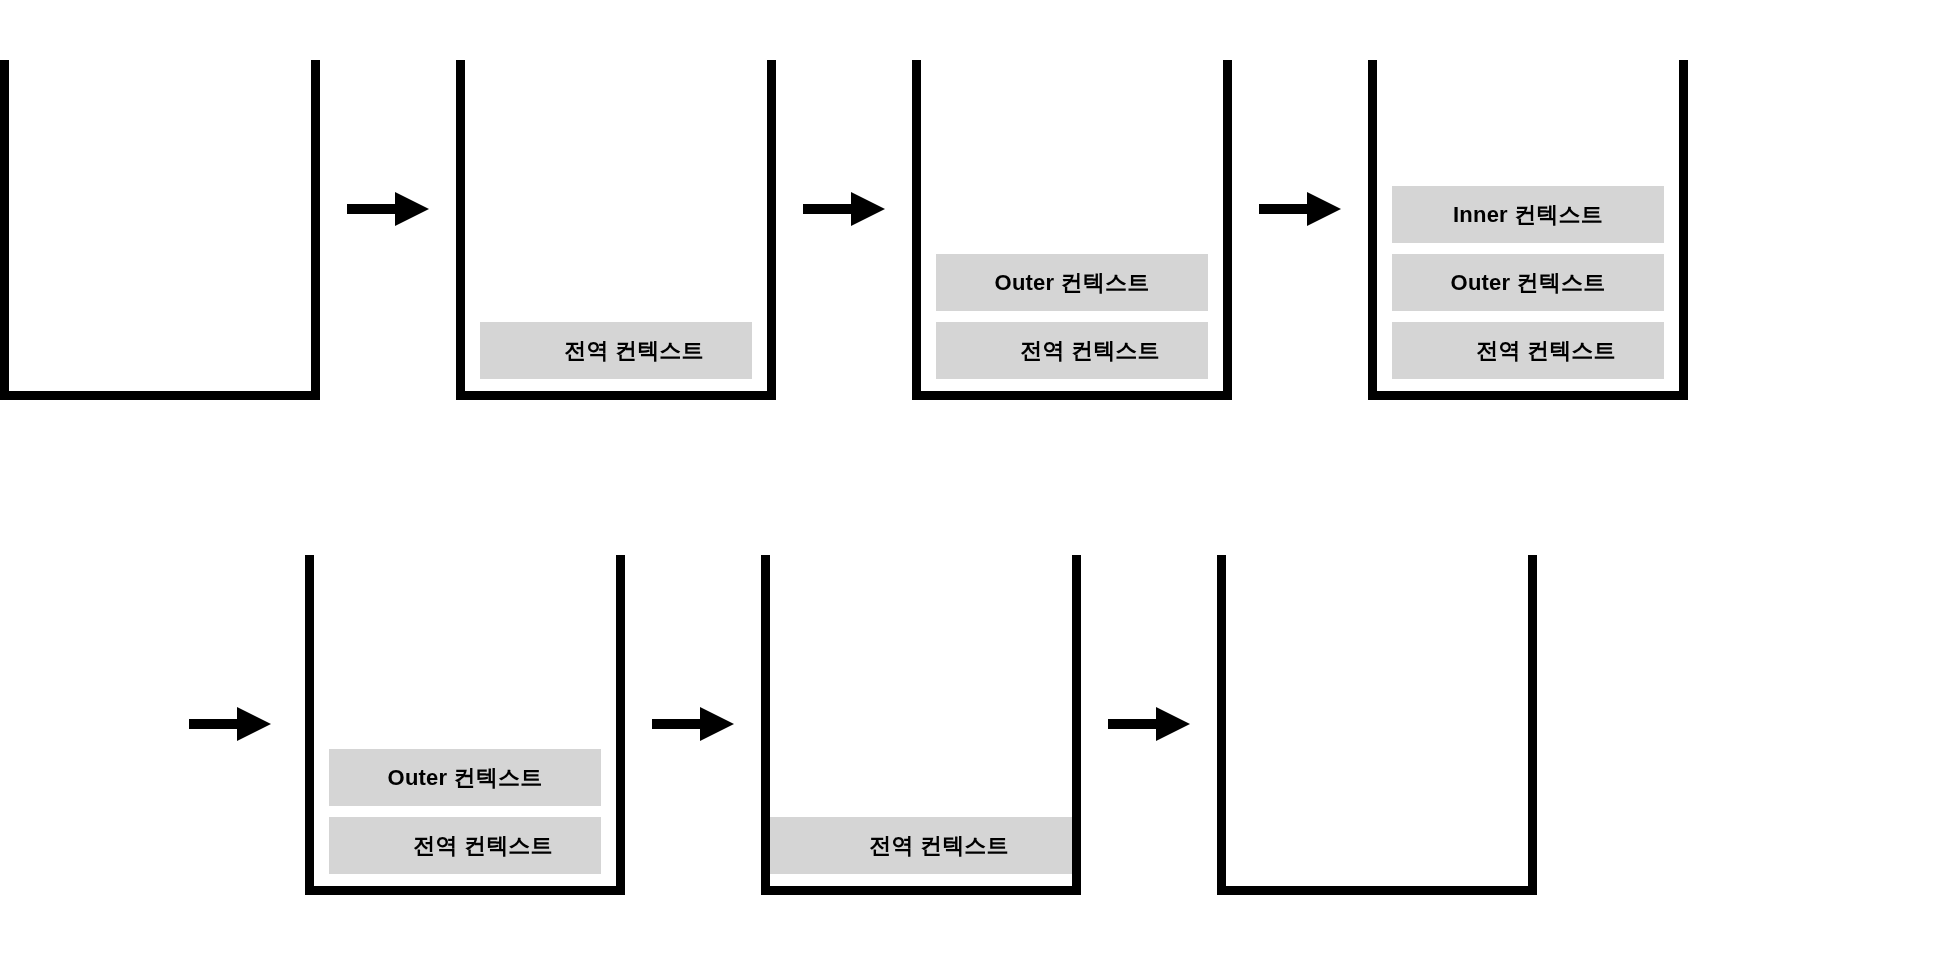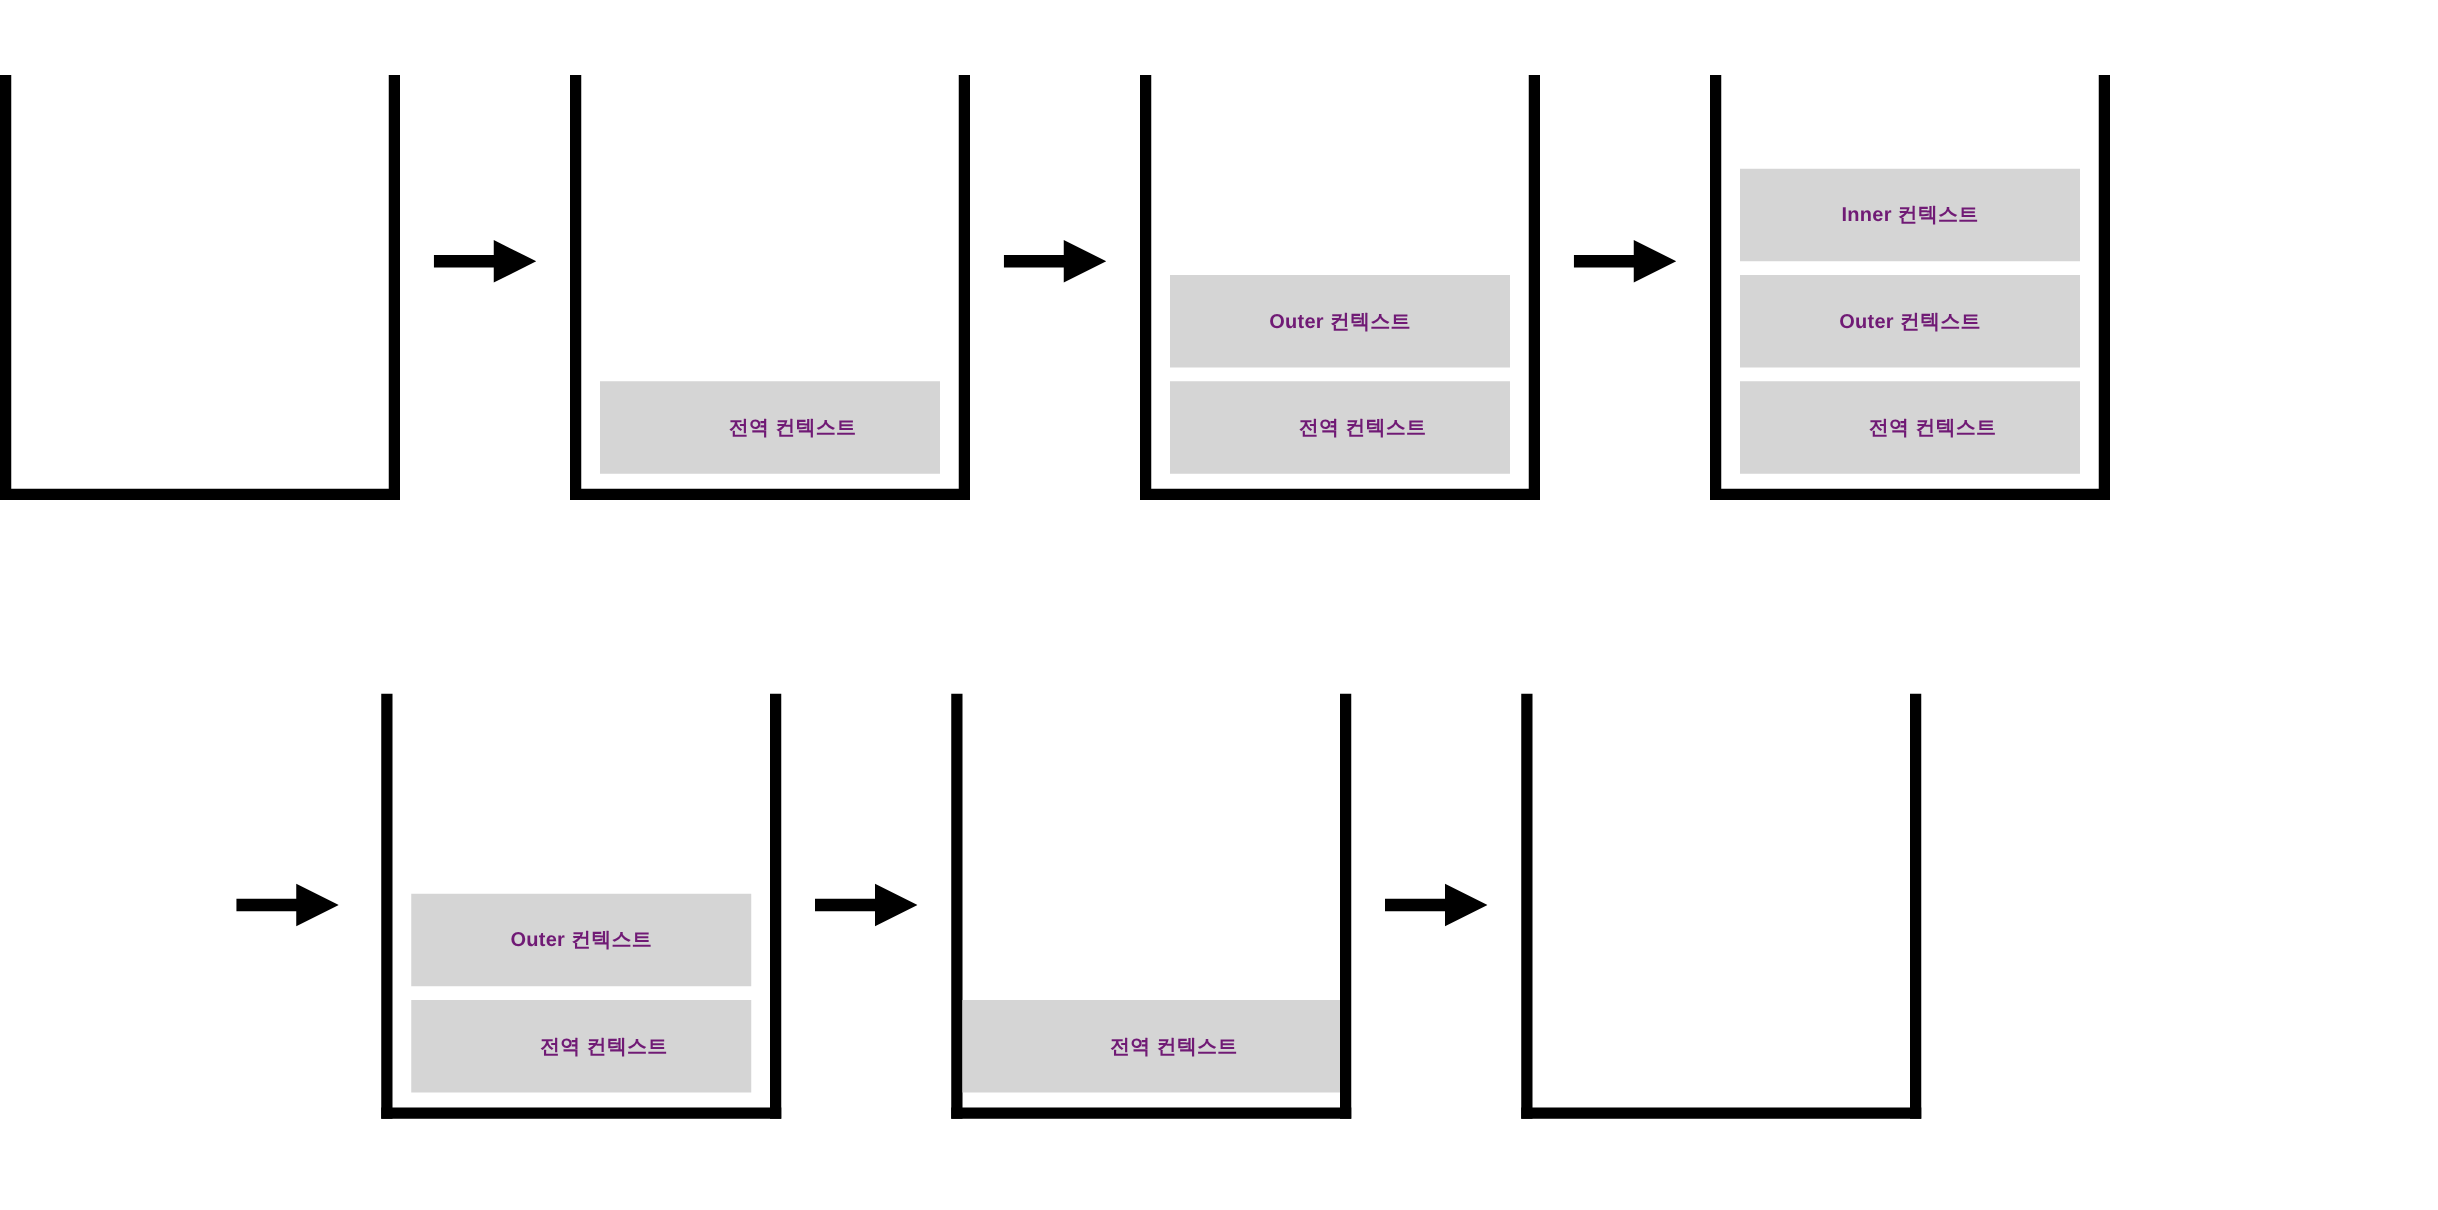--- a/index.html
+++ b/index.html
@@ -45,28 +45,28 @@
     flex-direction: column;
     justify-content: flex-end;
     align-items: center;
     padding: 0 0 4px 0;
     background: #ffffff;
   }
 
   
   .frame {
     background: #d5d5d5;
-    color: #701a75;
+    color: #000000;
     width: 272px;
-    height: 74px;
+    height: 57px;
     margin-bottom: 11px;
     display: flex;
     align-items: center;
     justify-content: center;
-    font-size: 16px;
+    font-size: 22px;
     font-weight: 700;
     letter-spacing: 0.2px;
     white-space: nowrap;
     box-sizing: border-box;
   }
   .frame.wide {
     width: 302px;
   }
   .frame:last-child {
     margin-bottom: 8px;

